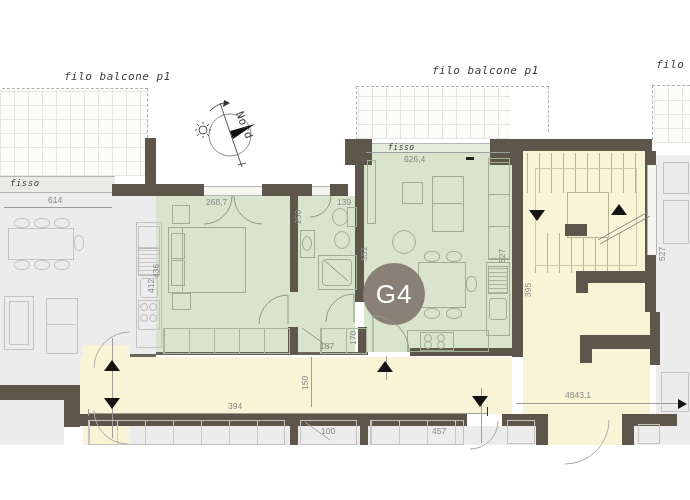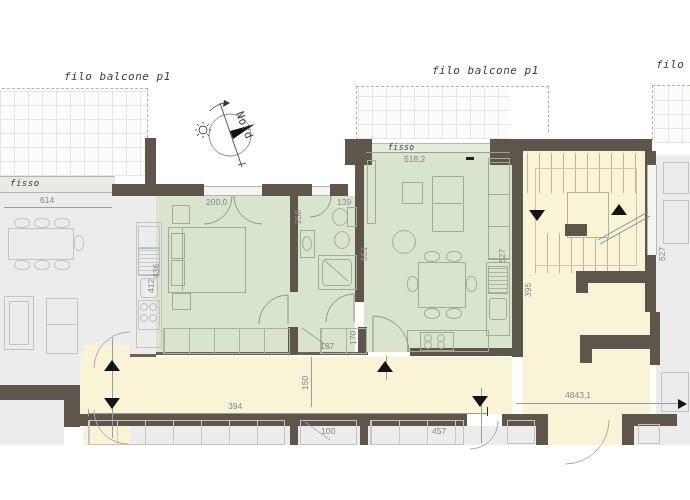--- a/index.html
+++ b/index.html
@@ -66,21 +66,21 @@
   <div class="lbl" style="left:656px;top:59px;">filo balcone p1</div>
 
   <div class="gray" style="left:0;top:192px;width:156px;height:193px;"></div>
   <div class="gray" style="left:0;top:400px;width:64px;height:45px;"></div>
   <div class="gray" style="left:130px;top:426px;width:406px;height:19px;"></div>
   <div class="gray" style="left:634px;top:426px;width:56px;height:19px;"></div>
   <div class="gray" style="left:656px;top:155px;width:34px;height:290px;"></div>
 
   <div class="sill" style="left:0;top:176px;width:115px;height:15px;background:#e9e9e5;"></div>
   <div class="lbl" style="left:10px;top:179px;font-size:9px;">fisso</div>
-  <div class="dim" style="left:40px;top:196px;">614</div>
+  <div class="dim" style="left:48px;top:196px;">614</div>
   <div class="dimline" style="left:4px;top:207px;width:108px;height:1px;"></div>
 
   <div class="green" style="left:156px;top:196px;width:199px;height:156px;"></div>
   <div class="green" style="left:364px;top:152px;width:148px;height:200px;"></div>
   <div class="wline" style="left:156px;top:352px;width:212px;height:3px;"></div>
   <div class="wline" style="left:130px;top:354px;width:26px;height:3px;"></div>
 
   <div class="sill" style="left:204px;top:186px;width:58px;height:8px;"></div>
   <div class="sill" style="left:310px;top:186px;width:23px;height:8px;"></div>
   <div class="sill" style="left:372px;top:143px;width:118px;height:8px;background:#e4ecdc;"></div>
@@ -151,40 +151,40 @@
   <div class="furg" style="left:9px;top:301px;width:18px;height:42px;"></div>
   <div class="furg" style="left:46px;top:298px;width:30px;height:54px;"></div>
   <div class="abs" style="left:46px;top:324px;width:30px;height:1px;background:#c3c3c3;"></div>
 
   <div class="fur" style="left:168px;top:227px;width:76px;height:64px;"></div>
   <div class="abs" style="left:182px;top:227px;width:1px;height:64px;background:#9fae92;"></div>
   <div class="fur" style="left:171px;top:233px;width:12px;height:24px;"></div>
   <div class="fur" style="left:171px;top:260px;width:12px;height:24px;"></div>
   <div class="fur" style="left:172px;top:205px;width:16px;height:17px;"></div>
   <div class="fur" style="left:172px;top:293px;width:17px;height:15px;"></div>
-  <div class="dim" style="left:206px;top:198px;">200,0</div>
+  <div class="dim" style="left:206px;top:198px;">268,7</div>
   <div class="dim vdim" style="left:152px;top:278px;">436</div>
 
   <div class="closets" style="left:163px;top:328px;width:125px;height:24px;"></div>
   <div class="closets" style="left:320px;top:328px;width:45px;height:24px;"></div>
   <div class="dim" style="left:320px;top:342px;">187</div>
   <div class="dim vdim" style="left:349px;top:345px;">170</div>
 
   <div class="fur" style="left:300px;top:230px;width:13px;height:26px;"></div>
   <div class="fur" style="left:302px;top:236px;width:8px;height:13px;border-radius:50%;"></div>
   <div class="fur" style="left:347px;top:207px;width:8px;height:18px;"></div>
   <div class="fur" style="left:332px;top:208px;width:14px;height:16px;border-radius:50%;"></div>
   <div class="fur" style="left:334px;top:231px;width:14px;height:16px;border-radius:50%;"></div>
   <div class="fur" style="left:318px;top:255px;width:37px;height:33px;"></div>
   <div class="fur" style="left:322px;top:259px;width:28px;height:25px;border-radius:4px;"></div>
   <div class="dim" style="left:337px;top:198px;">139</div>
   <div class="dim vdim" style="left:294px;top:224px;">250</div>
   <div class="dim vdim" style="left:360px;top:261px;">551</div>
 
-  <div class="dim" style="left:404px;top:155px;">518,2</div>
+  <div class="dim" style="left:404px;top:155px;">626,4</div>
   <div class="dimline" style="left:366px;top:152px;width:144px;height:1px;"></div>
   <div class="abs" style="left:466px;top:157px;width:8px;height:3px;background:#222;"></div>
   <div class="fur" style="left:367px;top:160px;width:7px;height:62px;"></div>
   <div class="fur" style="left:488px;top:158px;width:20px;height:100px;background-image:repeating-linear-gradient(0deg,#9fae92 0,#9fae92 1px,transparent 1px,transparent 32px);"></div>
   <div class="fur" style="left:432px;top:176px;width:30px;height:54px;"></div>
   <div class="abs" style="left:432px;top:203px;width:30px;height:1px;background:#9fae92;"></div>
   <div class="fur" style="left:402px;top:182px;width:19px;height:20px;"></div>
   <div class="fur" style="left:392px;top:230px;width:22px;height:22px;border-radius:50%;"></div>
   <div class="fur" style="left:418px;top:262px;width:46px;height:44px;"></div>
   <div class="fur" style="left:424px;top:251px;width:14px;height:9px;border-radius:45%;"></div>
@@ -233,20 +233,23 @@
   <div class="dim" style="left:321px;top:427px;">100</div>
   <div class="dim" style="left:432px;top:427px;">457</div>
   <div class="furg" style="left:507px;top:420px;width:26px;height:22px;"></div>
   <div class="furg" style="left:638px;top:424px;width:20px;height:18px;"></div>
 
   <div class="sill" style="left:647px;top:165px;width:8px;height:90px;border:none;border-left:1px solid #b5b5b5;border-right:1px solid #b5b5b5;"></div>
   <div class="furg" style="left:663px;top:162px;width:24px;height:30px;"></div>
   <div class="furg" style="left:663px;top:200px;width:24px;height:42px;"></div>
   <div class="furg" style="left:661px;top:372px;width:26px;height:38px;"></div>
 
+  <div class="badge">
+    <span>G4</span>
+  </div>
 
   <svg class="overlay" style="left:192px;top:95px;" width="80" height="80" viewBox="0 0 80 80">
     <circle cx="38" cy="40" r="21" fill="none" stroke="#8d8d8d" stroke-width="1"></circle>
     <line x1="28" y1="8" x2="50" y2="72" stroke="#555" stroke-width="1"></line>
     <polygon points="38,36 63,29 41,44" fill="#111"></polygon>
     <path d="M 18 16 A 26 26 0 0 1 32 8" fill="none" stroke="#555" stroke-width="1"></path>
     <polygon points="32,5 38,8 31,12" fill="#333"></polygon>
     <line x1="46" y1="70" x2="54" y2="68" stroke="#555" stroke-width="1"></line>
     <g stroke="#555" stroke-width="1">
       <circle cx="11" cy="35" r="4" fill="none"></circle>

